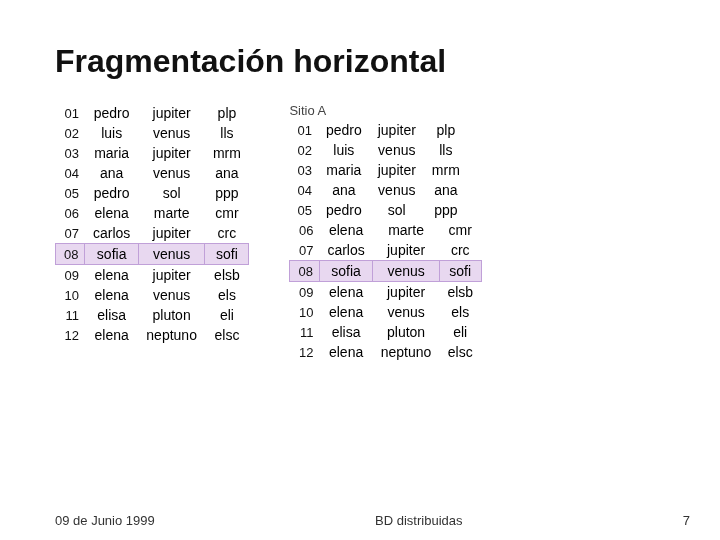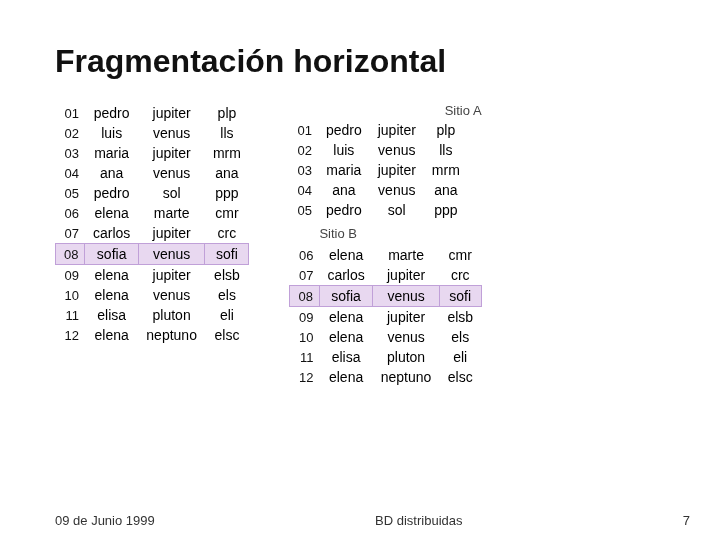--- a/index.html
+++ b/index.html
@@ -77,21 +77,21 @@
       margin-top: 6px;
       margin-bottom: 4px;
       padding-left: 30px;
     }
 
     .right-wrapper {
       padding-top: 0px;
     }
 
     .sitio-title {
-      text-align: right;
+      text-align: left;
       font-size: 13px;
       color: #444;
       margin-bottom: 2px;
     }
   </style>
 </head>
 <body>
 
 <h1 class="page-title">Fragmentación horizontal</h1>
 
@@ -206,21 +206,20 @@
     </tr>
           <tr>
       <td class="num-col">05</td>
       <td>pedro</td>
       <td>sol</td>
       <td>ppp</td>
     </tr>
         </tbody>
     </table>
 
-    <div class="sitio-b-label">Sitio B</div>
     <table class="sitio-b-table">
       <tbody id="sitio-b-tbody">
           <tr>
       <td class="num-col ">06</td>
       <td class="">elena</td>
       <td class="">marte</td>
       <td class="">cmr</td>
     </tr>
           <tr>
       <td class="num-col ">07</td>

